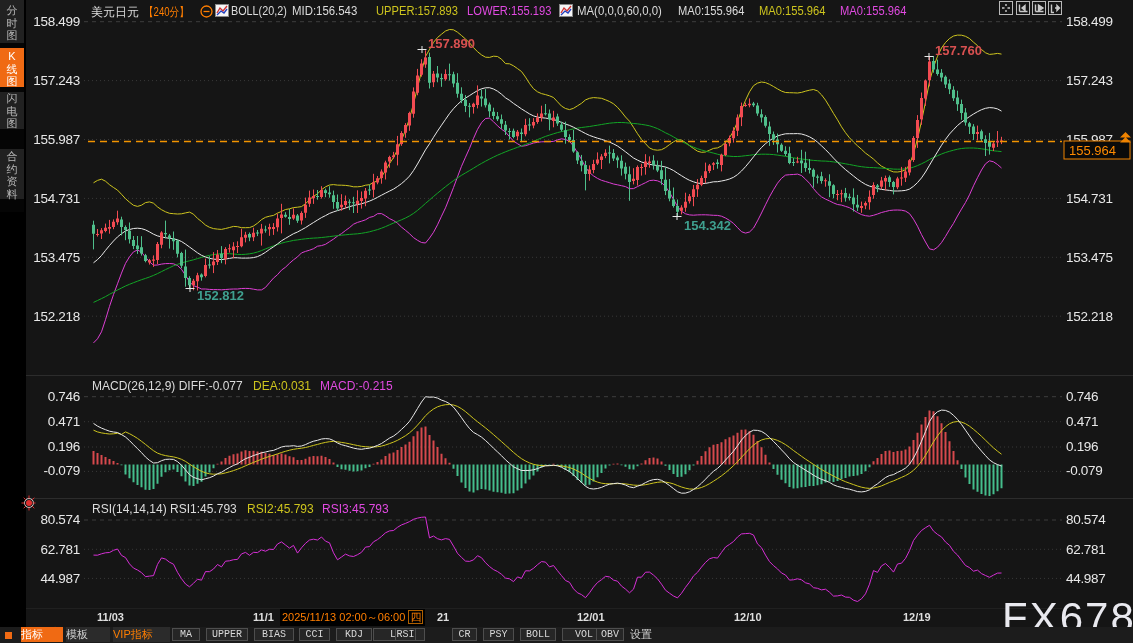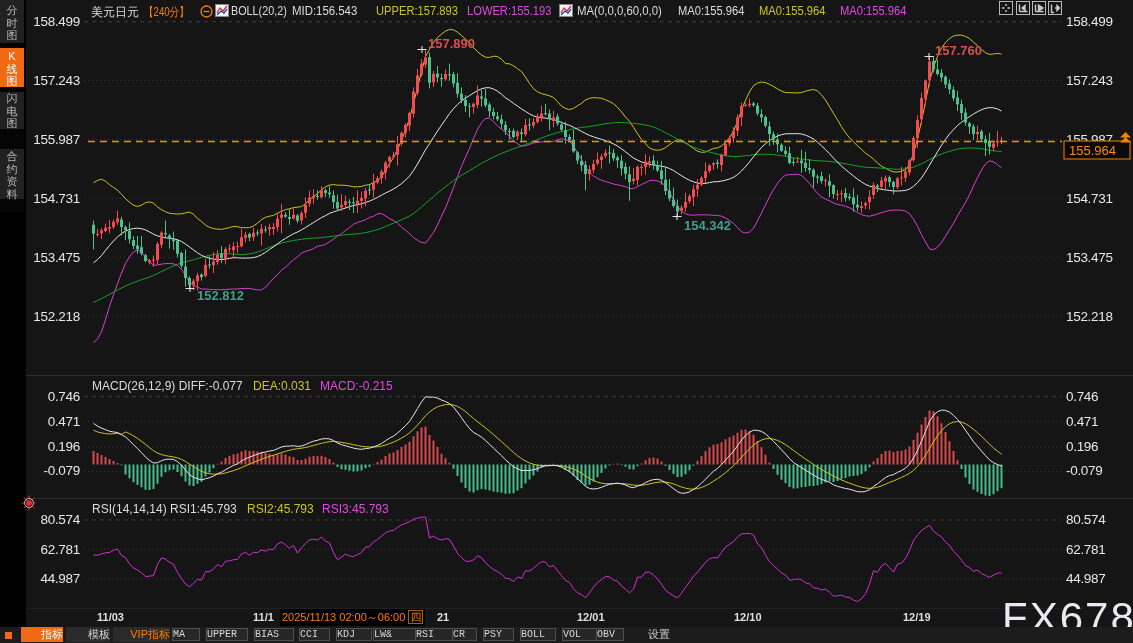--- a/index.html
+++ b/index.html
@@ -8,22 +8,22 @@
 .tab{left:0;width:24px;color:#b8b8b8;font-size:11px;line-height:12.5px;
  text-align:center}
 .tab.on{background:#f06a13;color:#fff;padding-top:2px}
 #hdr{left:0;top:0;height:20px;font-size:12px;color:#dcdcdc;white-space:nowrap}
 #hdr span{position:absolute;top:4px;transform-origin:0 0}
 .org{color:#ff7e00}.yel{color:#cdc41e}.mag{color:#e14ae1}
 #tline{left:0;top:608px;width:1133px;height:19px;font-size:11px;color:#dfdfdf;font-weight:bold}
 #tbar{left:0;top:627px;width:1133px;height:16px;background:#1c1c1c;font-size:11px;color:#cfcfcf}
 .btn{position:absolute;top:1px;height:13px;line-height:12px;border:1px solid #4e4e4e;
  background:#262626;color:#d8d8d8;font-family:"Liberation Mono",monospace;
- font-size:10px;}
-.ttab{position:absolute;top:0;height:15px;line-height:15px;text-align:right;
+ font-size:10px;text-align:center}
+.ttab{position:absolute;top:0;height:15px;line-height:15px;text-align:left;
  background:#2b2b2b;color:#cfcfcf;font-size:11px}
 #fx{left:1002px;top:594px;font-size:42px;color:#e9e9ef;letter-spacing:2px}
 </style></head>
 <body>
 <div class="abs" id="side">
  <div class="abs" style="left:0;top:0;width:24px;height:212px;background:#212121"></div>
  <div class="abs" style="left:0;top:43px;width:24px;height:5px;background:#050505"></div>
  <div class="abs" style="left:0;top:87px;width:24px;height:5px;background:#050505"></div>
  <div class="abs" style="left:0;top:129px;width:24px;height:20px;background:#050505"></div>
  <div class="abs" style="left:0;top:199px;width:24px;height:13px;background:#050505"></div>
@@ -199,20 +199,20 @@
  <span class="abs" style="left:5px;top:5px;width:7px;height:7px;background:#f06a13"></span>
  <span class="ttab" style="left:21px;width:42px;background:#f06a13;color:#fff">指标</span>
  <span class="ttab" style="left:66px;width:44px">模板</span>
  <span class="ttab" style="left:113px;width:57px;color:#ff7e00">VIP指标</span>
  <span class="btn" style="left:172px;width:28px">MA</span>
  <span class="btn" style="left:206px;width:42px">UPPER</span>
  <span class="btn" style="left:254px;width:40px">BIAS</span>
  <span class="btn" style="left:299px;width:31px">CCI</span>
  <span class="btn" style="left:336px;width:36px">KDJ</span>
  <span class="btn" style="left:373px;width:52px">LW&amp;</span>
- <span class="btn" style="left:415px;width:48px">RSI</span>
+ <span class="btn" style="left:395px;width:21px">RSI</span>
  <span class="btn" style="left:452px;width:25px">CR</span>
  <span class="btn" style="left:483px;width:31px">PSY</span>
  <span class="btn" style="left:520px;width:36px">BOLL</span>
  <span class="btn" style="left:562px;width:44px">VOL</span>
  <span class="btn" style="left:596px;width:28px">OBV</span>
  <span class="ttab" style="left:630px;width:40px;background:#1c1c1c">设置</span>
 </div>
 
 </body></html>

